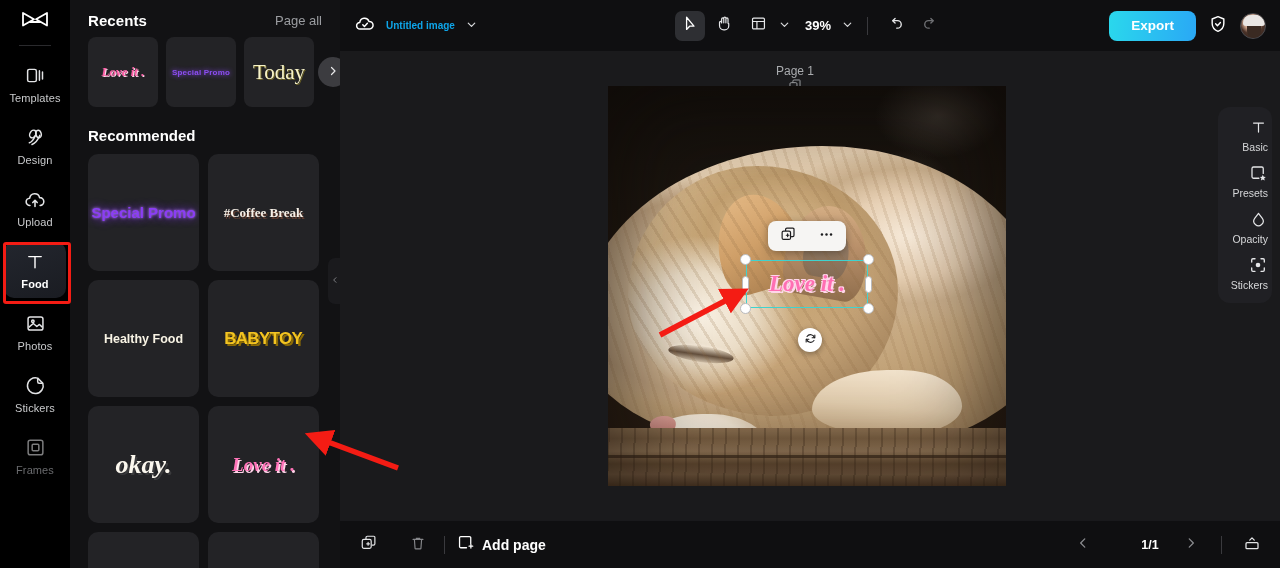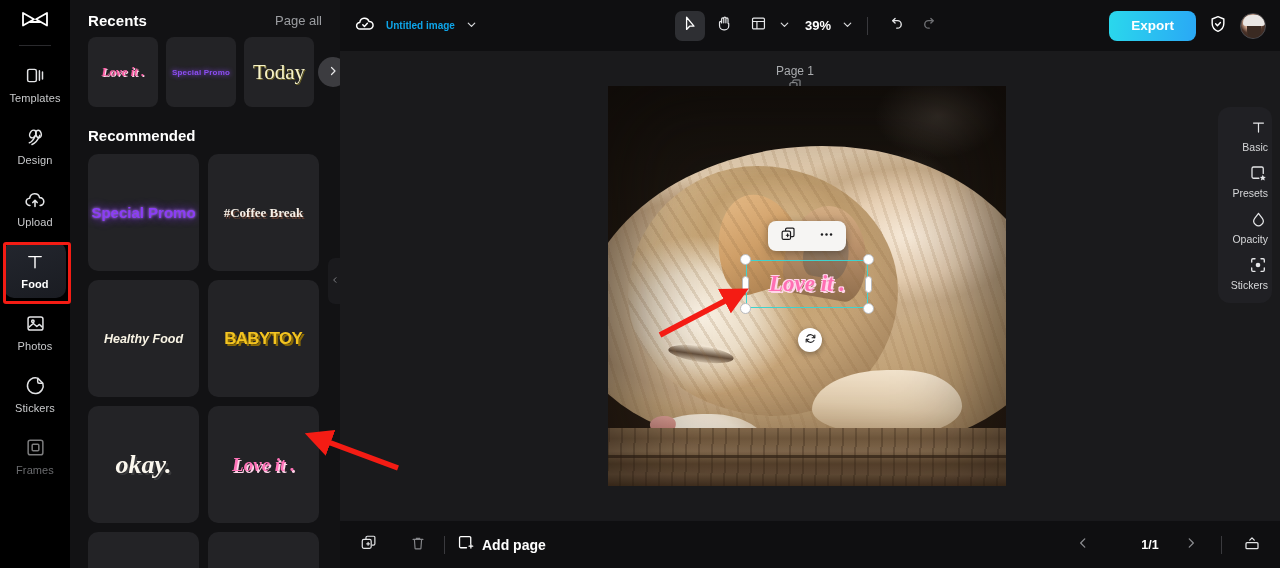--- a/index.html
+++ b/index.html
@@ -83,21 +83,21 @@
     color:#ff5fa8; text-shadow: 1px 1px 0 #ffd9ea, -.5px -.5px 0 #fff2; }
   .t-promo-sm { font-family:"Liberation Sans", sans-serif; font-weight:700; font-size:8px;
     color:#8b4df0; text-shadow: 0 0 5px #8b4df0; letter-spacing:.2px; }
   .t-today { font-family:"Liberation Serif", serif; font-size:21px; color:#f7f3c8;
     text-shadow: 1px 1px 0 #6b6124; white-space:nowrap; }
   .t-promo-lg { font-family:"Liberation Sans", sans-serif; font-weight:700; font-size:15px;
     color:#8b3df5; text-shadow: 0 0 10px #7b2ee8, 0 0 3px #c79bff; }
   .t-coffee { font-family:"Liberation Serif", serif; font-weight:700; font-size:13px;
     color:#f6efe6; text-shadow: 1.5px 1.5px 0 #5d3a2e; }
   .t-healthy { font-family:"Liberation Sans", sans-serif; font-weight:700; font-size:12.5px;
-    color:#f8f3e4; font-style:italic; }
+    color:#f8f3e4; }
   .t-baby { font-family:"Liberation Sans", sans-serif; font-weight:700; font-size:16px;
     color:#f3c421; letter-spacing:-.5px; text-shadow: 2px 2px 0 #8a6a06; transform: scaleX(1.05); }
   .t-okay { font-family:"Liberation Serif", serif; font-weight:700; font-style:italic; font-size:26px;
     color:#fbf7ee; text-shadow: 2px 2px 0 #3a3a3c; }
   .t-loveit-lg { font-family:"Liberation Serif", serif; font-weight:700; font-style:italic; font-size:19px;
     color:#ff74b9; text-shadow: 1.5px 1.5px 0 #ffd3e8; }
 
   
   .main { flex: 1; height:568px; background:#1a1a1c; display:flex; flex-direction:column; position:relative; }
 

